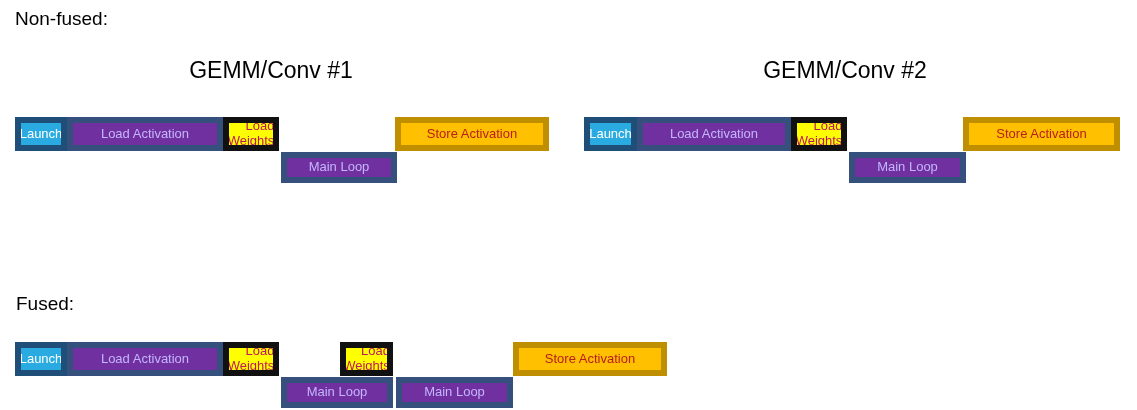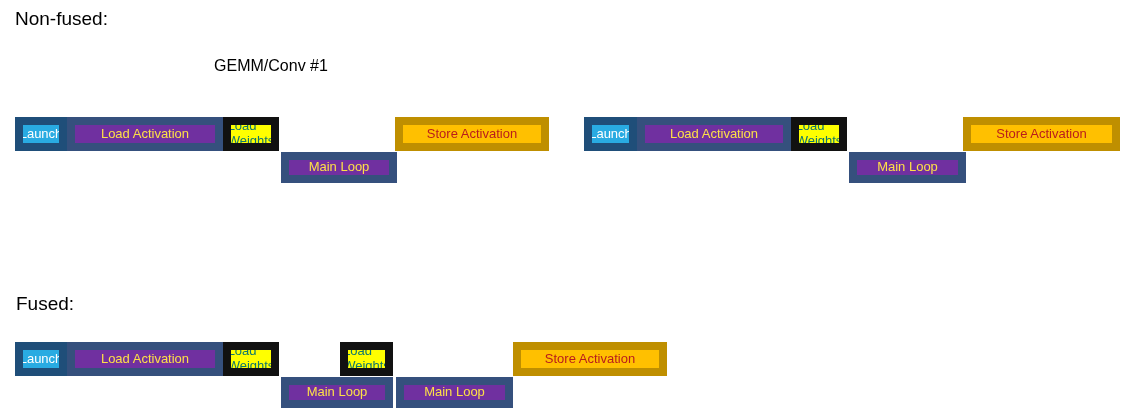--- a/index.html
+++ b/index.html
@@ -16,51 +16,52 @@
     overflow: hidden;
   }
   .section-heading {
     position: absolute;
     font-size: 19px;
     color: #000000;
     white-space: nowrap;
   }
   .kernel-title {
     position: absolute;
-    font-size: 16px;
+    font-size: 23px;
     color: #000000;
     transform: translateX(-50%);
     white-space: nowrap;
   }
   .block {
     position: absolute;
     box-sizing: border-box;
-    border: 8px solid #be185d;
+    border: 6px solid #be185d;
     display: flex;
     align-items: center;
     justify-content: center;
-    text-align: left;
+    text-align: right;
     font-size: 13px;
     line-height: 1.12;
     overflow: hidden;
   }
   .c-cyan   { background: #29abe2; border-color: #1f4e79; color: #ffffff; }
-  .c-purple { background: #7030a0; border-color: #35507d; color: #fde047; }
-  .c-yellow { background: #ffff00; border-color: #111111; color: #0f766e; }
+  .c-purple { background: #7030a0; border-color: #35507d; color: #c4b5fd; }
+  .c-yellow { background: #ffff00; border-color: #111111; color: #be185d; }
   .c-orange { background: #ffc000; border-color: #bf8f00; color: #b91c1c; }
 </style>
 </head>
 <body>
 
 <div id="canvas">
 
   <div class="section-heading" style="left:15px; top:8px;text-align:right;">Non-fused:</div>
 
   <div class="kernel-title" style="left:271px; top:57px;">GEMM/Conv #1</div>
 
+  <div class="kernel-title" style="left:845px; top:57px;">GEMM/Conv #2</div>
 
   <div class="block c-cyan" style="left:15px; top:117px; width:52px; height:34px;">Launch</div>
   <div class="block c-purple" style="left:67px; top:117px; width:156px; height:34px;">Load Activation</div>
   <div class="block c-yellow" style="left:223px; top:117px; width:56px; height:34px;">Load Weights</div>
   <div class="block c-purple" style="left:281px; top:152px; width:116px; height:31px;">Main Loop</div>
   <div class="block c-orange" style="left:395px; top:117px; width:154px; height:34px;">Store Activation</div>
 
   <div class="block c-cyan" style="left:584px; top:117px; width:53px; height:34px;">Launch</div>
   <div class="block c-purple" style="left:637px; top:117px; width:154px; height:34px;">Load Activation</div>
   <div class="block c-yellow" style="left:791px; top:117px; width:56px; height:34px;">Load Weights</div>

